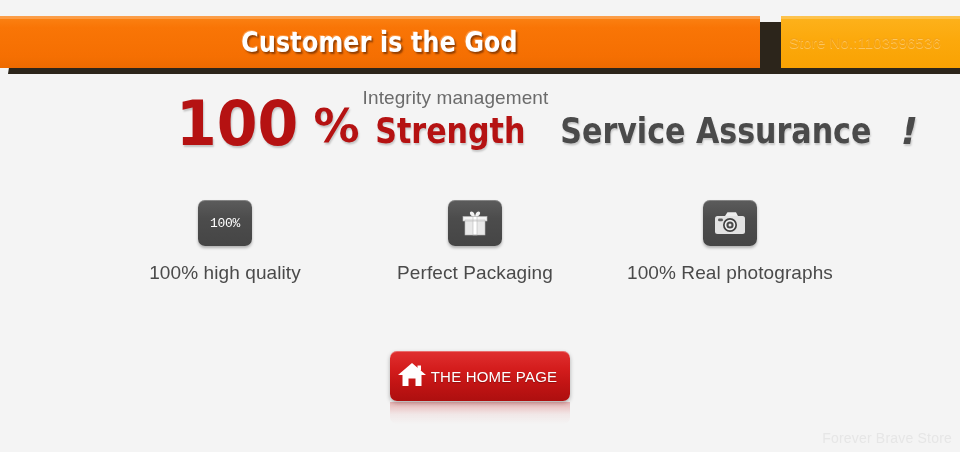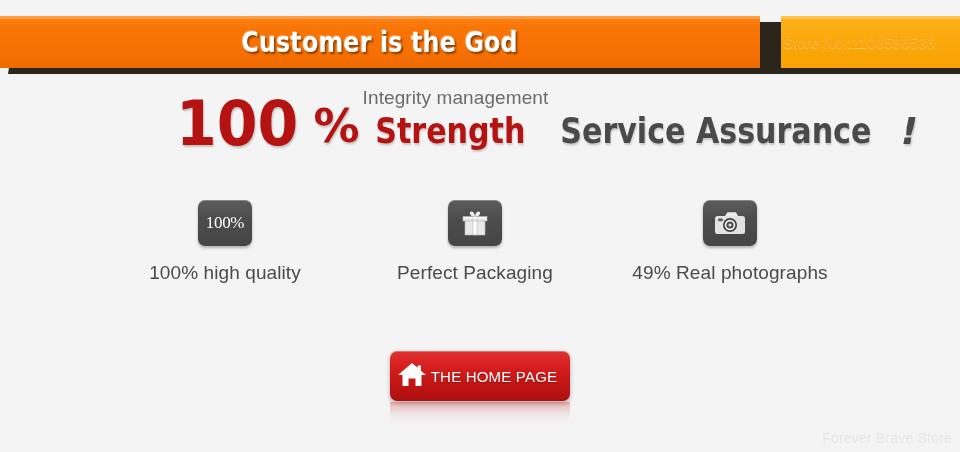--- a/index.html
+++ b/index.html
@@ -83,21 +83,21 @@
     left: 0; right: 0; top: 0;
     height: 3px;
     background: rgba(255,255,255,.22);
   }
   .store-no {
     font-family: "Liberation Sans", sans-serif;
     font-size: 15px;
     color: #f5a316;
     text-shadow: 0 1px 0 rgba(255,255,255,.35);
     white-space: nowrap;
-    padding-left: 2px;
+    padding-left: 8px;
     letter-spacing: .1px;
   }
 
   
   .headline {
     position: absolute;
     left: 0;
     top: 86px;
     width: 960px;
     height: 90px;
@@ -208,22 +208,22 @@
     background: linear-gradient(180deg, #5c5c5c 0%, #4c4c4c 40%, #454545 100%);
     box-shadow: 0 2px 3px rgba(0,0,0,.28),
                 inset 0 1px 0 rgba(255,255,255,.25);
     display: flex;
     align-items: center;
     justify-content: center;
     position: relative;
   }
   .fi-pct-text {
     color: #ffffff;
-    font-family: Liberation Serif, serif;
-    font-size: 17px;
+    font-family: Liberation Mono, monospace;
+    font-size: 13px;
     letter-spacing: -.3px;
   }
   .fi svg { display: block; }
 
   .f-label {
     margin-top: 16px;
     font-family: "Liberation Sans", sans-serif;
     font-size: 19px;
     color: #4a4a4a;
     white-space: nowrap;
@@ -348,21 +348,21 @@
       <svg width="34" height="28" viewBox="0 0 34 28" aria-hidden="true">
         <rect x="2" y="7" width="30" height="18" rx="2.5" fill="#e2e2e2"></rect>
         <path d="M12 7 L14.5 3.2 L23 3.2 L25 7 Z" fill="#ededed"></path>
         <circle cx="17" cy="16" r="7" fill="#3f3f3f"></circle>
         <circle cx="17" cy="16" r="5.3" fill="#efefef"></circle>
         <circle cx="17" cy="16" r="3.6" fill="#4a4a4a"></circle>
         <circle cx="17" cy="16" r="1.5" fill="#e8e8e8"></circle>
         <rect x="5" y="9.5" width="5" height="2.8" rx="1.4" fill="#5a5a5a"></rect>
       </svg>
     </div>
-    <div class="f-label">49% Real photographs</div>
+    <div class="f-label">100% Real photographs</div>
   </div>
 
 </div>
 
 <div class="home-area">
   <button class="home-btn">
     <span class="home-icon">
       <svg width="30" height="27" viewBox="0 0 30 27" aria-hidden="true">
         <path d="M15 2 L29 14 L24.5 14 L24.5 25 L18.5 25 L18.5 17.5 L11.5 17.5 L11.5 25 L5.5 25 L5.5 14 L1 14 Z" fill="#ffffff"></path>
         <rect x="20.5" y="4.5" width="3.5" height="5" fill="#ffffff"></rect>

